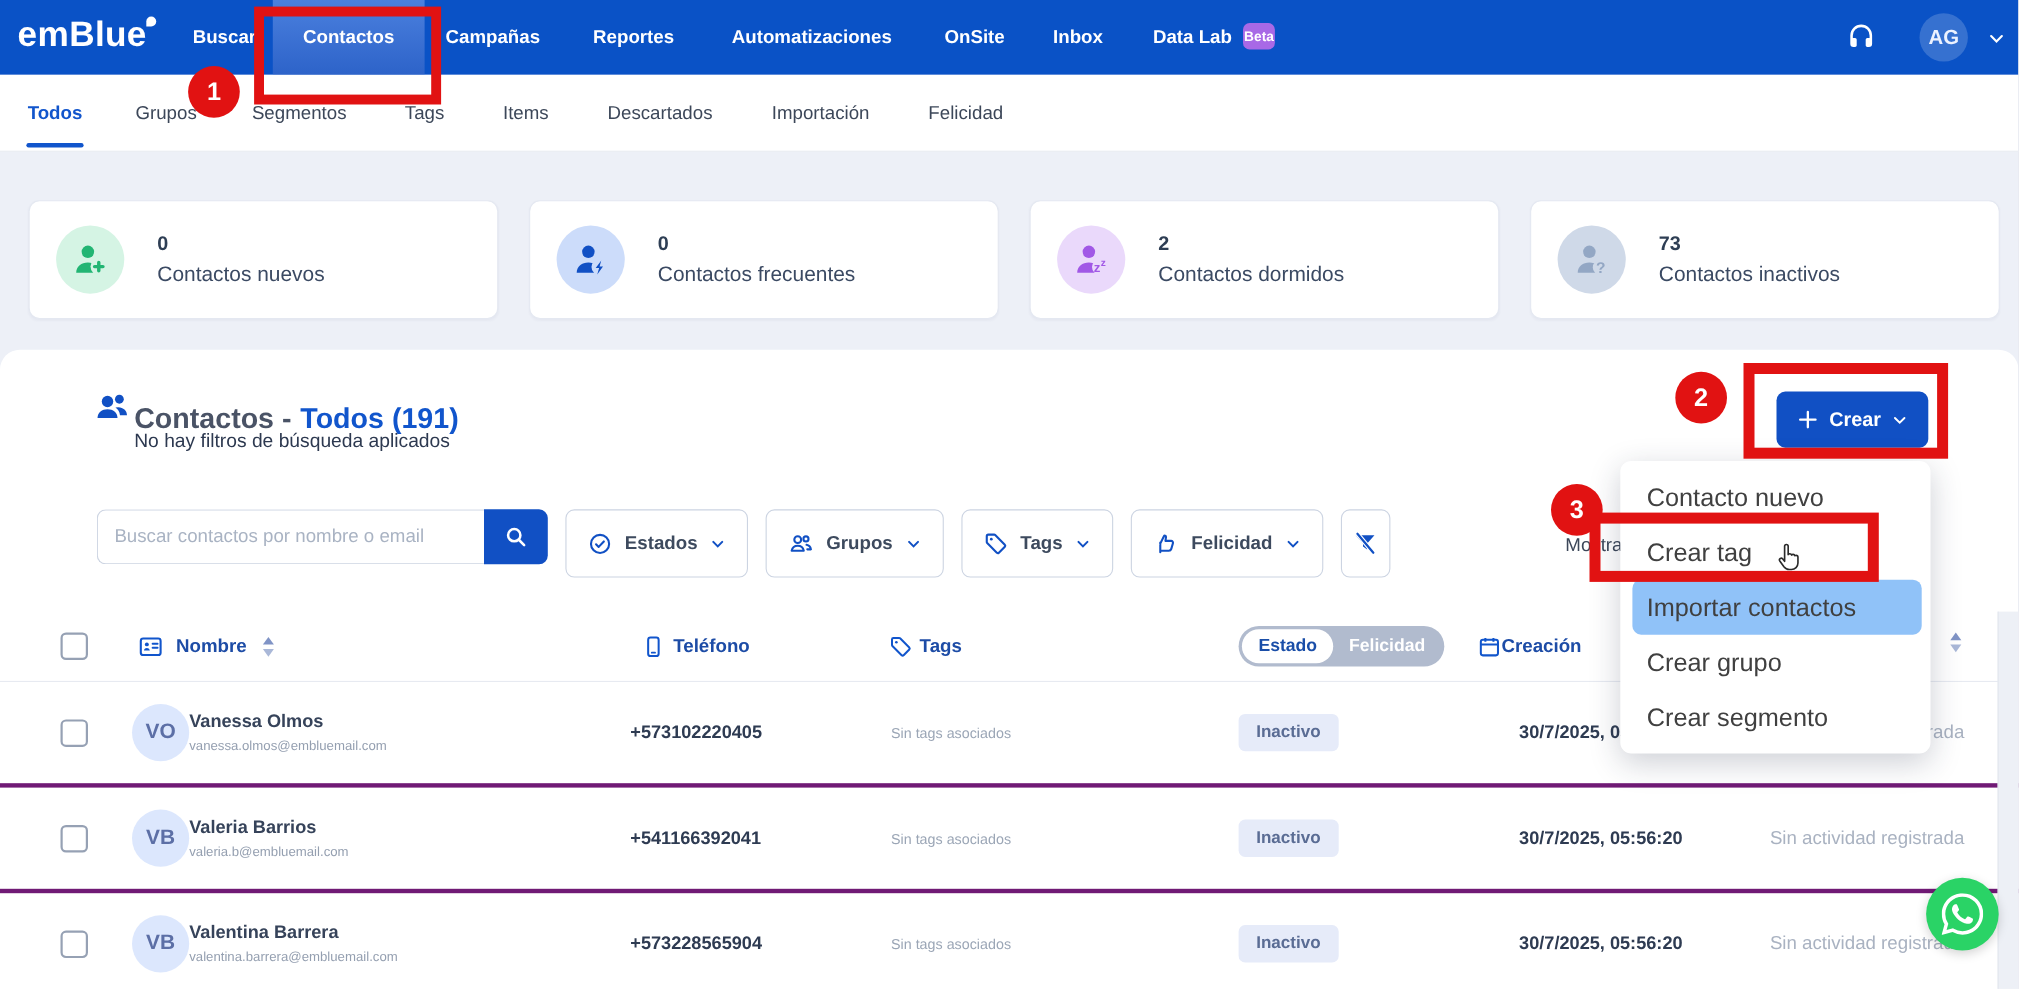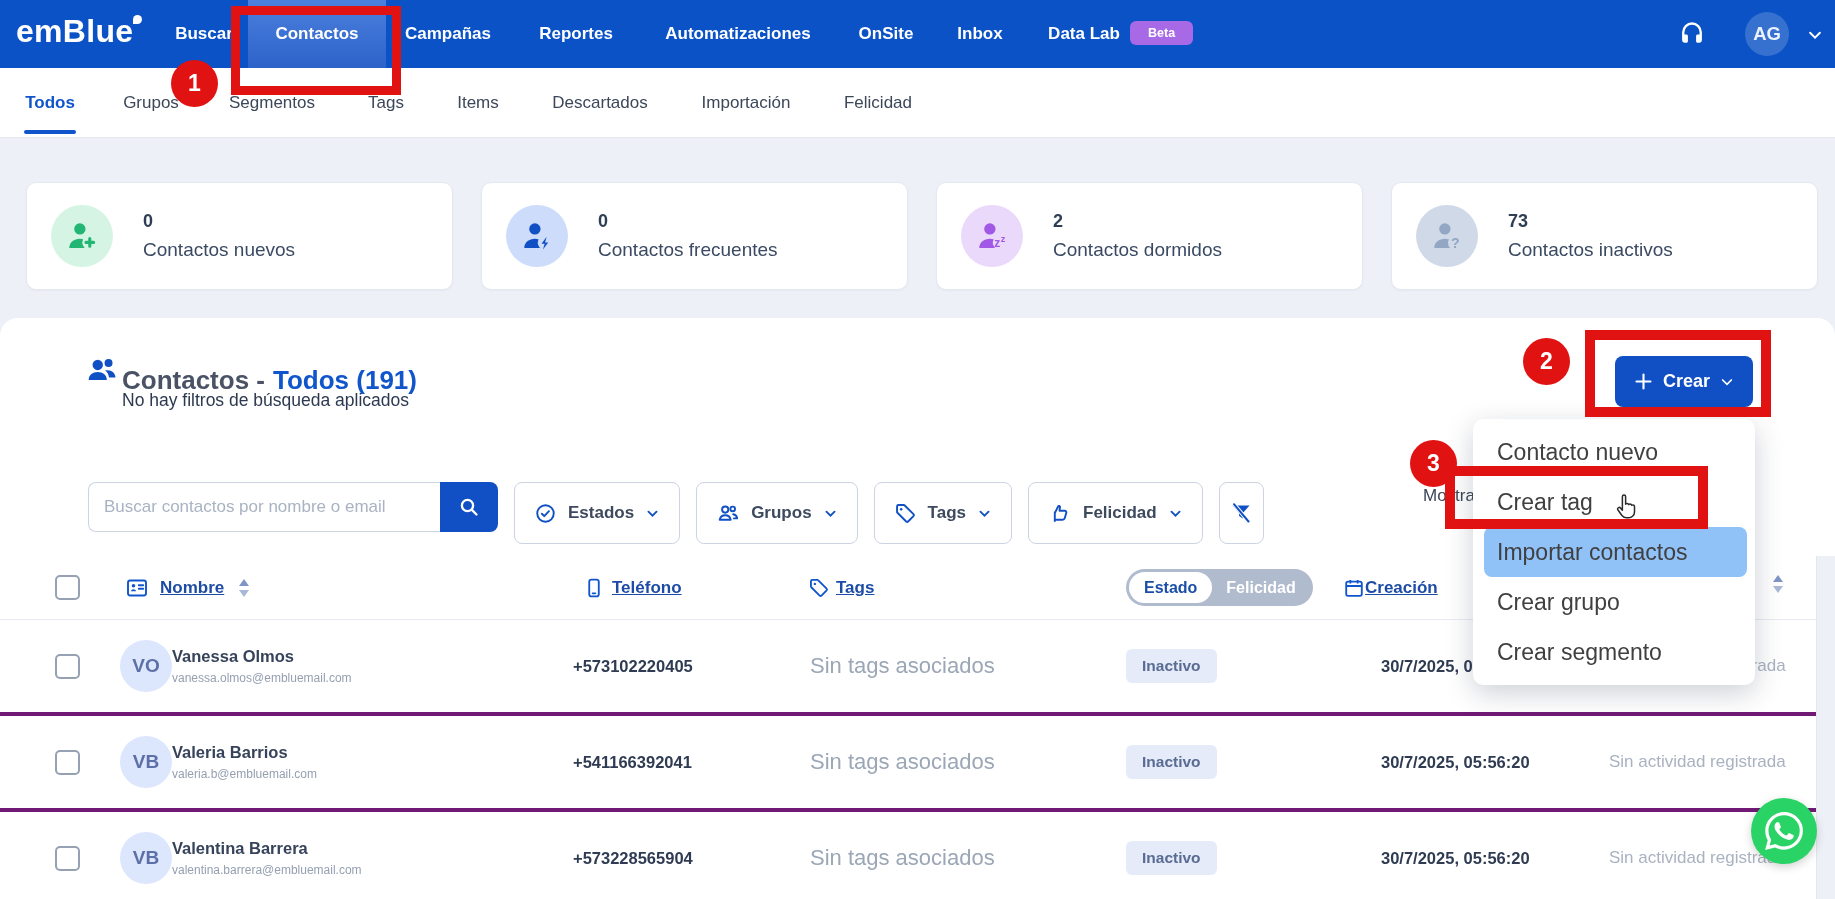--- a/index.html
+++ b/index.html
@@ -8,21 +8,21 @@
 
   
   .topnav{position:absolute;top:0;left:0;width:1835px;height:68px;background:#0a52c6;z-index:2;}
   .logo{position:absolute;left:16px;top:13px;color:#fff;font-size:32px;font-weight:bold;letter-spacing:.3px;cursor:pointer;}
   .logo-dot{position:absolute;right:-9px;top:2px;width:9px;height:9px;border-radius:50% 50% 50% 0;background:#fff;}
   .nav-item{position:absolute;top:0;height:68px;display:flex;align-items:center;transform:translateX(-50%);
             color:#fff;font-size:17px;font-weight:bold;cursor:pointer;white-space:nowrap;}
   .nav-item.active{left:248px;width:138px;transform:none;justify-content:center;
             background:linear-gradient(180deg,#4b80de,#2d63c9);}
   .beta{position:absolute;left:1130px;top:21px;background:#a869e6;color:#fff;font-size:12.5px;
-        padding:5px 18px;border-radius:6px;font-weight:bold;}
+        padding:5px 1px;border-radius:6px;font-weight:bold;}
   .hp-btn{position:absolute;left:1678px;top:20px;width:28px;height:28px;cursor:pointer;}
   .avatar{position:absolute;left:1745px;top:12px;width:44px;height:44px;border-radius:50%;
           background:rgba(255,255,255,.18);color:#ecf2ff;font-weight:bold;font-size:18.5px;
           display:flex;align-items:center;justify-content:center;cursor:pointer;}
   .nav-chevron{position:absolute;left:1806px;top:26px;cursor:pointer;}
 
   
   .tabbar{position:absolute;top:68px;left:0;width:1835px;height:69px;background:#fff;
           border-bottom:1px solid #e7eaf1;z-index:2;}
   .tab{position:absolute;top:0;height:69px;display:flex;align-items:center;transform:translateX(-50%);
@@ -43,55 +43,55 @@
          border-radius:18px 18px 0 0;z-index:1;}
   .sec-icon{position:absolute;left:86px;top:354px;z-index:2;}
   .sec-title{position:absolute;left:122px;top:348px;font-size:26px;font-weight:bold;color:#4a5366;z-index:2;white-space:nowrap;}
   .sec-title .sel{color:#1155cc;margin-left:8px;}
   .sec-sub{position:absolute;left:122px;top:390px;font-size:17.5px;color:#2d3950;z-index:2;}
   .crear{position:absolute;left:1615px;top:356px;width:138px;height:51px;background:#1150c4;border:none;
          border-radius:8px;color:#fff;display:flex;align-items:center;justify-content:center;gap:9px;
          font-size:18px;font-weight:bold;font-family:inherit;cursor:pointer;z-index:2;}
 
   
-  .filters{position:absolute;left:88px;top:482px;display:flex;gap:16px;height:50px;z-index:2;}
+  .filters{position:absolute;left:88px;top:463px;display:flex;gap:16px;height:50px;z-index:2;}
   .search{display:flex;}
   .search input{width:352px;height:50px;box-sizing:border-box;border:1.5px solid #ccd4e2;border-right:none;
         border-radius:8px 0 0 8px;padding:0 15px;font-size:17px;color:#3c4759;font-family:inherit;outline:none;}
   .search input::placeholder{color:#a9b3c3;}
   .search-btn{width:58px;height:50px;background:#1150c4;border:none;border-radius:0 8px 8px 0;cursor:pointer;
         display:flex;align-items:center;justify-content:center;}
   .fbtn{height:62px;background:#fff;border:1.5px solid #ccd4e2;border-radius:8px;display:flex;align-items:center;
         gap:11px;padding:0 19px;font-size:17px;font-weight:bold;color:#3d4a5e;font-family:inherit;cursor:pointer;box-sizing:border-box;}
   .fbtn.icon-only{width:45px;padding:0;justify-content:center;}
 
   
   .table{position:absolute;left:0;top:556px;width:1835px;z-index:1;}
   .trow{display:grid;grid-template-columns:56px 460px 235px 320px 215px 250px 1fr;padding-left:44px;
         align-items:center;box-sizing:border-box;}
   .thead{height:64px;border-bottom:1px solid #e7eaf1;}
   .tr{height:96px;border-bottom:4px solid #701a75;cursor:pointer;}
   .cell{display:flex;align-items:center;}
   .chk{width:21px;height:21px;border:2px solid #96a1b4;border-radius:5px;background:#fff;margin-left:11px;cursor:pointer;flex:0 0 21px;}
-  .th{color:#1d4ca6;font-size:17px;font-weight:bold;text-decoration:underline;}
+  .th{color:#1d4ca6;font-size:17px;font-weight:bold;}
   .th-name{padding-left:25px;gap:11px;}
   .th-phone{padding-left:23px;gap:7px;}
   .th-tags{padding-left:13px;gap:6px;}
   .th-cre{padding-left:13px;}
   .sort{display:inline-flex;flex-direction:column;gap:4px;margin-left:4px;cursor:pointer;}
   .sort i{width:0;height:0;border-left:5.5px solid transparent;border-right:5.5px solid transparent;display:block;}
   .sort .up{border-bottom:7px solid #8094c6;}
   .sort .dn{border-top:7px solid #aab8d8;}
   .avatar-row{width:52px;height:52px;border-radius:50%;background:#dce7fd;color:#5c6fa6;font-weight:bold;
         font-size:19px;display:flex;align-items:center;justify-content:center;margin-left:20px;flex:0 0 52px;}
   .name-wrap{}
   .nm{font-size:16.5px;font-weight:bold;color:#36435a;margin-bottom:5px;}
   .em{font-size:12px;color:#949fb0;}
   .phone{font-size:16.5px;font-weight:bold;color:#2e3b52;padding-left:13px;}
-  .tags-cell{font-size:22px;color:#9ba6b6;padding-left:15px;}
+  .tags-cell{font-size:13px;color:#9ba6b6;padding-left:15px;}
   .badge{margin-left:11px;background:#e6ebf9;color:#5a6c94;font-size:15.5px;font-weight:bold;
          padding:8px 16px;border-radius:6px;display:inline-block;}
   .created{font-size:16.5px;font-weight:bold;color:#2e3b52;padding-left:51px;white-space:nowrap;}
   .activity{font-size:17px;color:#a9b2c1;padding-left:29px;white-space:nowrap;}
   .toggle{margin-left:11px;height:37px;background:#b1bbce;border-radius:19px;display:inline-flex;
           align-items:center;padding:3px;box-sizing:border-box;cursor:pointer;}
   .tg-a{background:#fff;color:#1a4ea8;font-weight:bold;font-size:16px;height:31px;border-radius:16px;
         display:flex;align-items:center;padding:0 15px;}
   .tg-b{color:#fff;font-size:16px;font-weight:bold;padding:0 14px;}
   .scrollstrip{position:absolute;left:1816px;top:556px;width:19px;height:343px;background:#edf0f6;

